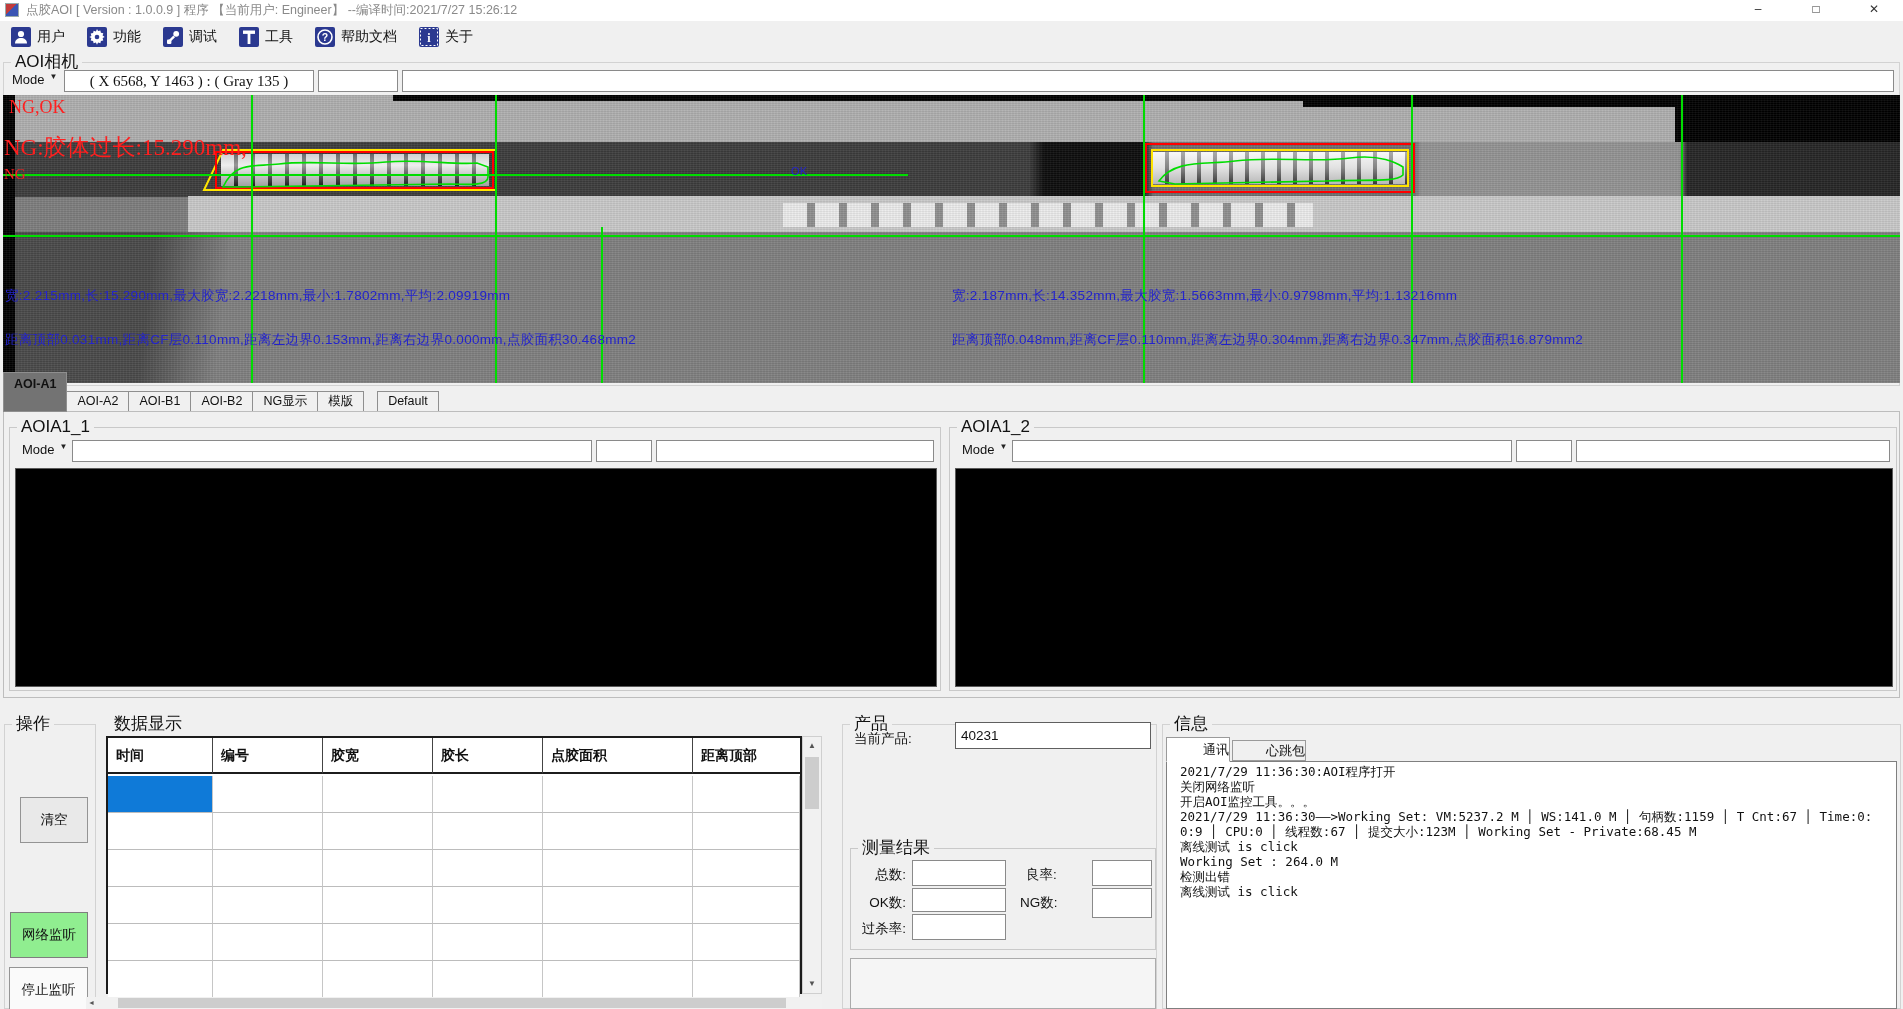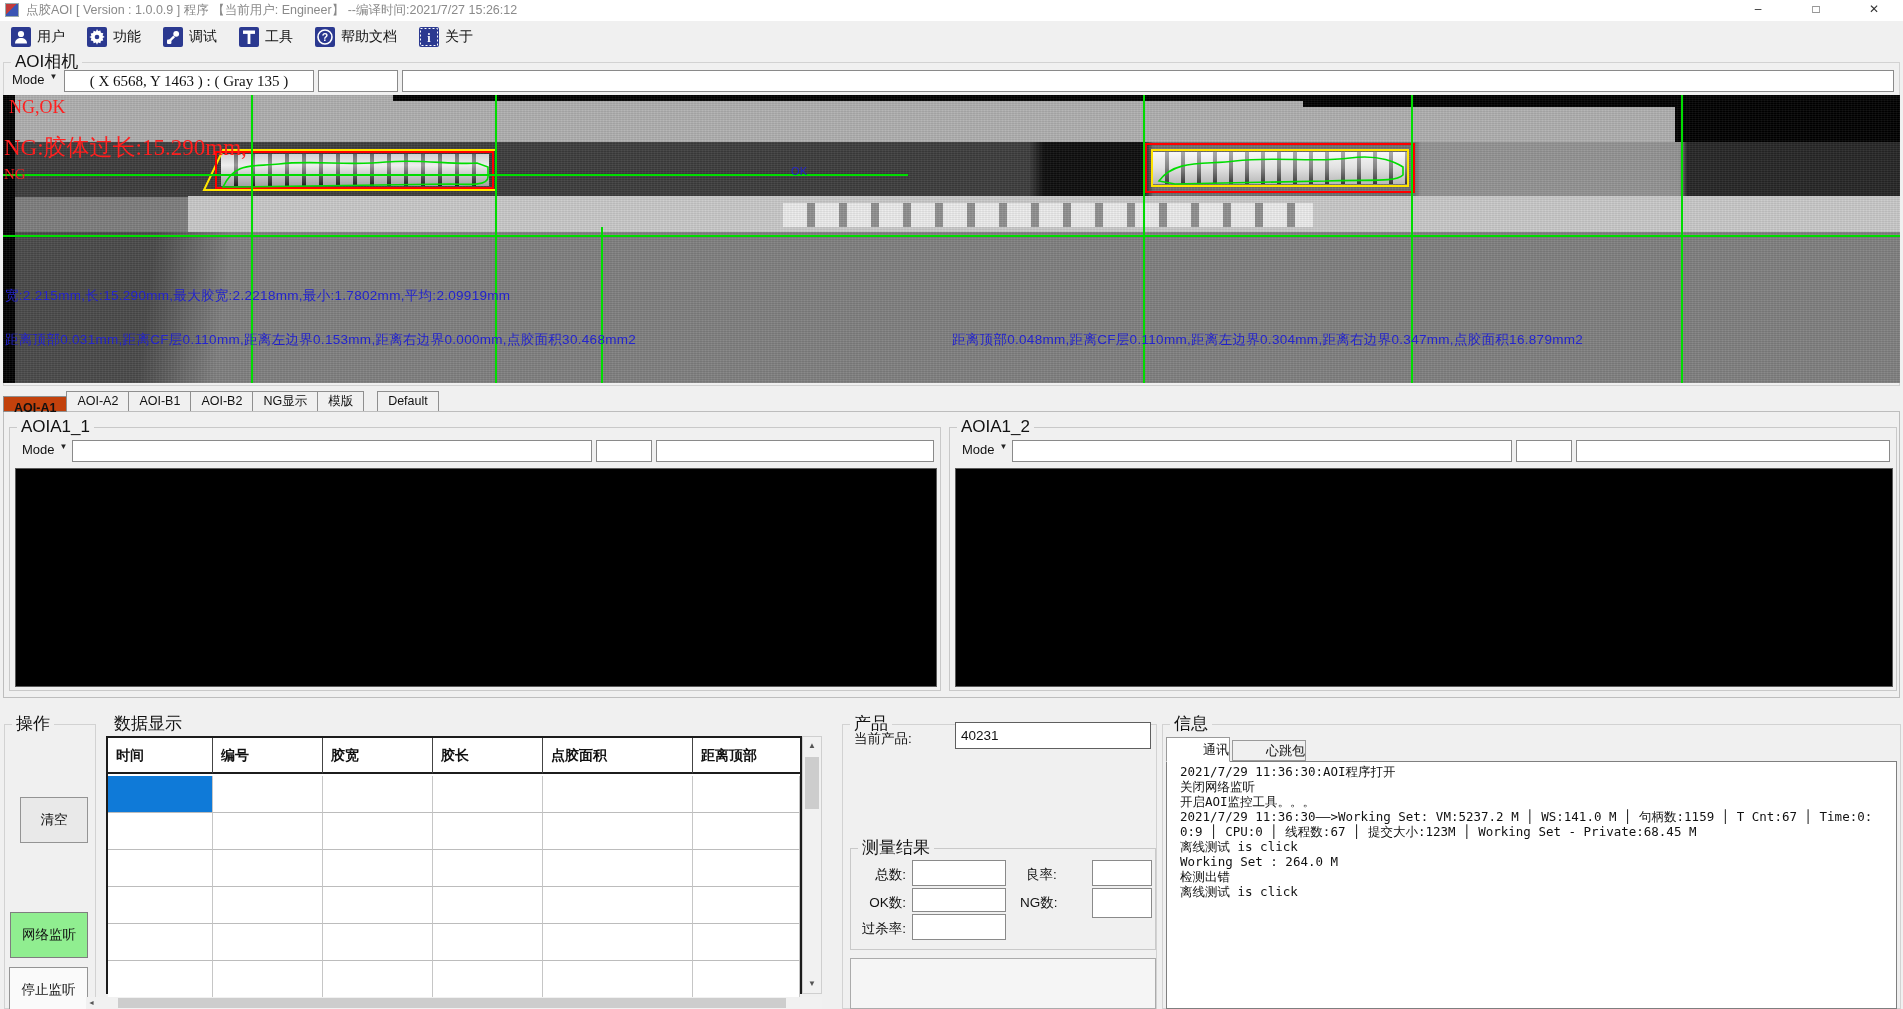--- a/index.html
+++ b/index.html
@@ -30,21 +30,21 @@
 .cam .layer{position:absolute}
 .grain{left:0;top:0;width:100%;height:100%;
   background-image:repeating-linear-gradient(0deg,rgba(255,255,255,.05) 0 1px,rgba(0,0,0,.05) 1px 2px),
                    repeating-linear-gradient(90deg,rgba(255,255,255,.03) 0 1px,rgba(0,0,0,.03) 1px 3px)}
 .gline{position:absolute;background:#00dd00}
 .redtxt{position:absolute;color:#ff1f1f;font-family:"Liberation Serif","DejaVu Serif",serif;white-space:nowrap}
 .bluetxt{position:absolute;color:#2323cc;font-family:Liberation Sans, sans-serif;font-size:13.5px;letter-spacing:.3px;white-space:nowrap}
 
 .tabs{left:3px;top:388px;height:24px;display:flex;align-items:flex-end}
 .tab{height:21px;line-height:19px;padding:0 10px;background:#f0f0f0;border:1px solid #8f8f8f;margin-right:-1px;font-size:12.5px;white-space:nowrap}
-.tab.active{height:16px;line-height:22px;background:#c2410c;position:relative;z-index:2;font-weight:bold}
+.tab.active{height:40px;line-height:22px;background:#737373;position:relative;z-index:2;font-weight:bold}
 .tcontent{left:3px;top:411px;width:1897px;height:287px;border:1px solid #bdbdbd;background:#f0f0f0}
 .blackpanel{position:absolute;background:#000;border:1px solid #5a5a5a}
 
 .wbtn{position:absolute;background:#ececec;border:1px solid #949494;display:flex;align-items:center;justify-content:center;font-size:13.5px}
 
 .dgrid{position:absolute;display:grid;grid-template-columns:105px 110px 110px 110px 150px 107px}
 .dh{height:36px;line-height:35px;padding-left:8px;font-weight:bold;font-size:14px;background:#fff;border-right:1px solid #444;border-bottom:2px solid #1c1c1c;white-space:nowrap;overflow:hidden}
 .dc{height:37px;background:#fff;border-right:1px solid #c6c6c6;border-bottom:1px solid #bcbcbc}
 .dc.sel{background:#0f7ad8}
 .scroll{position:absolute;background:#f1f1f1;border:1px solid #cfcfcf}
@@ -180,20 +180,21 @@
     <div class="gline" style="left:598px;top:132px;width:2px;height:156px"></div>
     <div class="gline" style="left:0;top:79px;width:905px;height:2px"></div>
     <div class="gline" style="left:0;top:140px;width:1897px;height:2px"></div>
 
     <div class="redtxt" style="left:6px;top:2px;font-size:18px">NG,OK</div>
     <div class="redtxt" style="left:1px;top:37px;font-size:23px">NG:胶体过长:15.290mm,</div>
     <div class="redtxt" style="left:1px;top:71px;font-size:15px">NG</div>
     <div class="bluetxt" style="left:788px;top:70px;font-size:11px">OK</div>
     <div class="bluetxt" style="left:2px;top:192px">宽:2.215mm,长:15.290mm,最大胶宽:2.2218mm,最小:1.7802mm,平均:2.09919mm</div>
     <div class="bluetxt" style="left:2px;top:236px">距离顶部0.031mm,距离CF层0.110mm,距离左边界0.153mm,距离右边界0.000mm,点胶面积30.468mm2</div>
+    <div class="bluetxt" style="left:949px;top:192px">宽:2.187mm,长:14.352mm,最大胶宽:1.5663mm,最小:0.9798mm,平均:1.13216mm</div>
     <div class="bluetxt" style="left:949px;top:236px">距离顶部0.048mm,距离CF层0.110mm,距离左边界0.304mm,距离右边界0.347mm,点胶面积16.879mm2</div>
   </div>
 
   <div class="abs tabs">
     <div class="tab active">AOI-A1</div>
     <div class="tab">AOI-A2</div>
     <div class="tab">AOI-B1</div>
     <div class="tab">AOI-B2</div>
     <div class="tab">NG显示</div>
     <div class="tab">模版</div>

